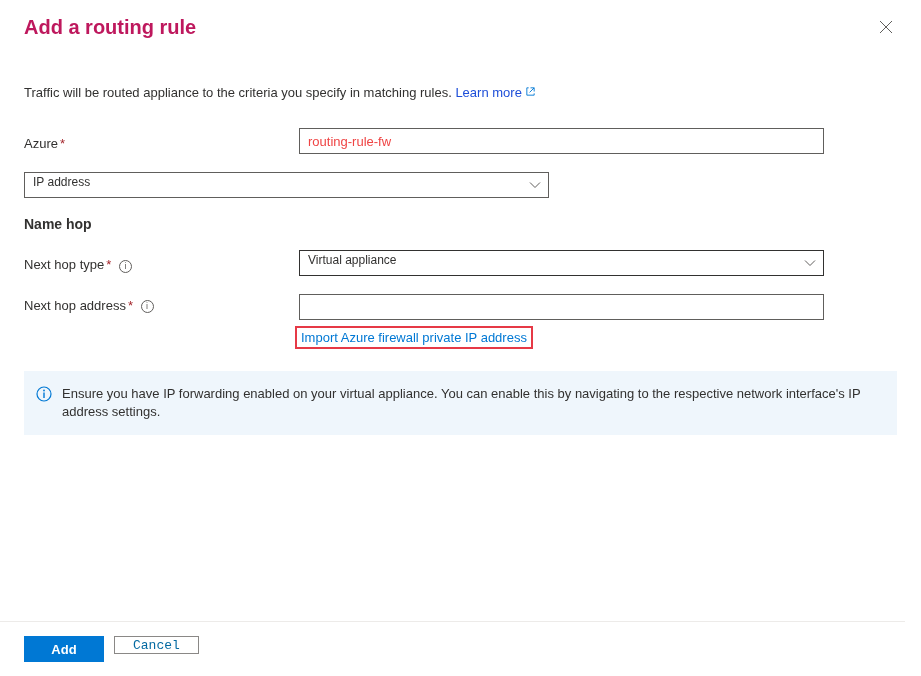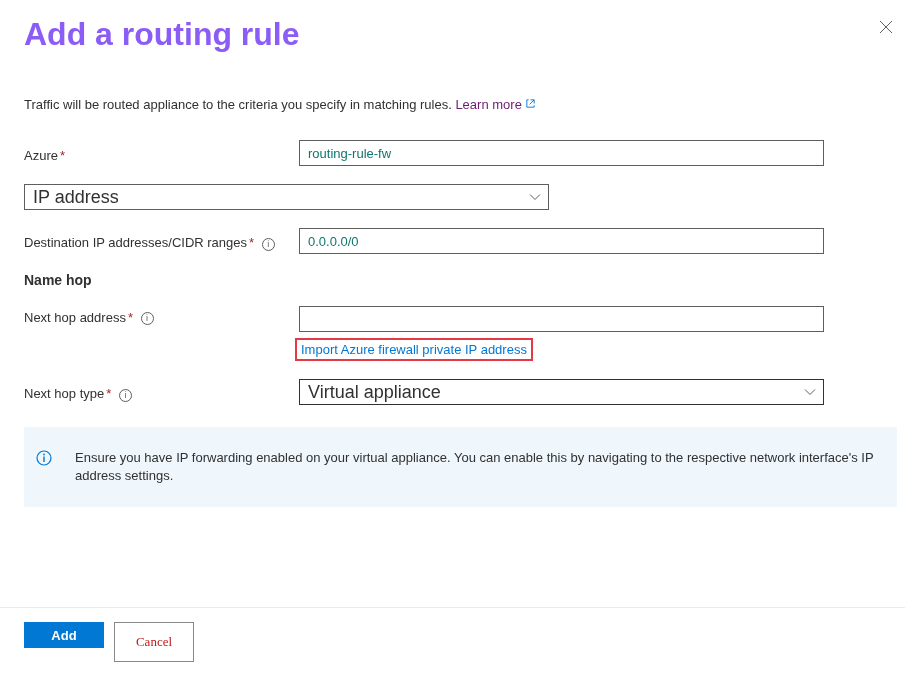--- a/index.html
+++ b/index.html
@@ -15,40 +15,40 @@
 .panel {
   padding: 16px 24px 0 24px;
 }
 .header {
   display: flex;
   justify-content: space-between;
   align-items: flex-start;
   margin-bottom: 44px;
 }
 .title {
-  font-size: 32px;
+  font-size: 20px;
   font-weight: 600;
-  color: #8b5cf6;
+  color: #be185d;
 }
 .close-btn {
   background: none;
   border: none;
   cursor: pointer;
   padding: 4px;
   color: #605e5c;
   font-size: 16px;
   line-height: 1;
 }
 .intro {
   font-size: 13px;
   color: #323130;
   margin-bottom: 28px;
 }
 .link {
-  color: #701a75;
+  color: #1d4ed8;
   text-decoration: none;
   cursor: pointer;
 }
 .ext-icon {
   display: inline-block;
   vertical-align: baseline;
   margin-left: 3px;
 }
 .row {
   display: flex;
@@ -92,34 +92,34 @@
   font-style: normal;
   line-height: 1;
   cursor: help;
 }
 .text-input {
   width: 100%;
   height: 26px;
   padding: 2px 8px;
   border: 1px solid #605e5c;
   font-size: 13px;
-  color: #0f766e;
+  color: #ef4444;
   font-family: inherit;
   background: #fff;
 }
 .select-wrap {
   position: relative;
   width: 100%;
 }
 .select-input {
   width: 100%;
   height: 26px;
   padding: 2px 28px 8px 8px;
   border: 1px solid #605e5c;
-  font-size: 18px;
+  font-size: 12px;
   color: #323130;
   background: #fff;
   text-align: left;
   cursor: pointer;
   font-family: inherit;
 }
 .select-input.highlighted {
   border: 1px solid #323130;
 }
 .chevron {
@@ -138,24 +138,23 @@
   text-decoration: none;
   cursor: pointer;
   display: inline-block;
   border: 2px solid #e63946;
   padding: 2px 4px;
   margin-left: -4px;
 }
 .info-box {
   display: flex;
   background: #eff6fc;
-  padding: 22px 12px;
+  padding: 14px 12px;
   margin-top: 22px;
   margin-bottom: 40px;
-  gap: 13px;
 }
 .info-box-icon {
   flex-shrink: 0;
   margin-right: 10px;
   margin-top: 1px;
 }
 .info-box-text {
   font-size: 13px;
   color: #323130;
   line-height: 1.4;
@@ -177,28 +176,28 @@
   padding: 0 18px;
   height: 26px;
   min-width: 80px;
   font-size: 13px;
   font-weight: 600;
   cursor: pointer;
   font-family: inherit;
 }
 .btn-secondary {
   background: #fff;
-  color: #b91c1c;
+  color: #0369a1;
   border: 1px solid #8a8886;
   padding: 0 18px;
-  height: 40px;
+  height: 18px;
   min-width: 80px;
   font-size: 13px;
   cursor: pointer;
-  font-family: Liberation Serif, serif;
+  font-family: Liberation Mono, monospace;
 }
 </style>
 </head>
 <body>
 
 <div class="panel">
   <div class="header">
     <h1 class="title">Add a routing rule</h1>
     <button class="close-btn">
       <svg width="14" height="14" viewBox="0 0 14 14">
@@ -232,58 +231,49 @@
         <button class="select-input">
           <span>IP address</span>
         </button>
         <span class="chevron"><svg width="12" height="8" viewBox="0 0 12 8">
               <path d="M1 1 L6 6 L11 1" stroke="#605e5c" stroke-width="1" fill="none"></path>
             </svg></span>
       </div>
     </div>
   </div>
 
-  <div class="row">
-    <div class="label-col">
-      <span>Destination IP addresses/CIDR ranges</span><span class="req">*</span>
-      <span class="info-icon">i</span>
-    </div>
-    <div class="input-col">
-      <input type="text" class="text-input" value="0.0.0.0/0" style="">
-    </div>
-  </div>
 
   <div class="section-head">Name hop</div>
-
-  <div class="row align-top">
-    <div class="label-col">
-      <span>Next hop address</span><span class="req">*</span>
-      <span class="info-icon">i</span>
-    </div>
-    <div class="input-col">
-      <input type="text" class="text-input" value="" style="">
-      <div class="import-link-wrap">
-        <a class="import-link">Import Azure firewall private IP address</a>
-      </div>
-    </div>
-  </div>
 
   <div class="row">
     <div class="label-col">
       <span>Next hop type</span><span class="req">*</span>
       <span class="info-icon">i</span>
     </div>
     <div class="input-col">
       <div class="select-wrap">
         <button class="select-input highlighted">
           <span>Virtual appliance</span>
         </button>
         <span class="chevron"><svg width="12" height="8" viewBox="0 0 12 8">
               <path d="M1 1 L6 6 L11 1" stroke="#605e5c" stroke-width="1" fill="none"></path>
             </svg></span>
+      </div>
+    </div>
+  </div>
+
+  <div class="row align-top">
+    <div class="label-col">
+      <span>Next hop address</span><span class="req">*</span>
+      <span class="info-icon">i</span>
+    </div>
+    <div class="input-col">
+      <input type="text" class="text-input" value="" style="">
+      <div class="import-link-wrap">
+        <a class="import-link">Import Azure firewall private IP address</a>
       </div>
     </div>
   </div>
 
   <div class="info-box">
     <span class="info-box-icon">
       <svg width="16" height="16" viewBox="0 0 16 16">
           <circle cx="8" cy="8" r="7" fill="none" stroke="#0078d4" stroke-width="1.2"></circle>
           <circle cx="8" cy="4.5" r="0.9" fill="#0078d4"></circle>
           <rect x="7.3" y="6.5" width="1.4" height="5.5" fill="#0078d4"></rect>

